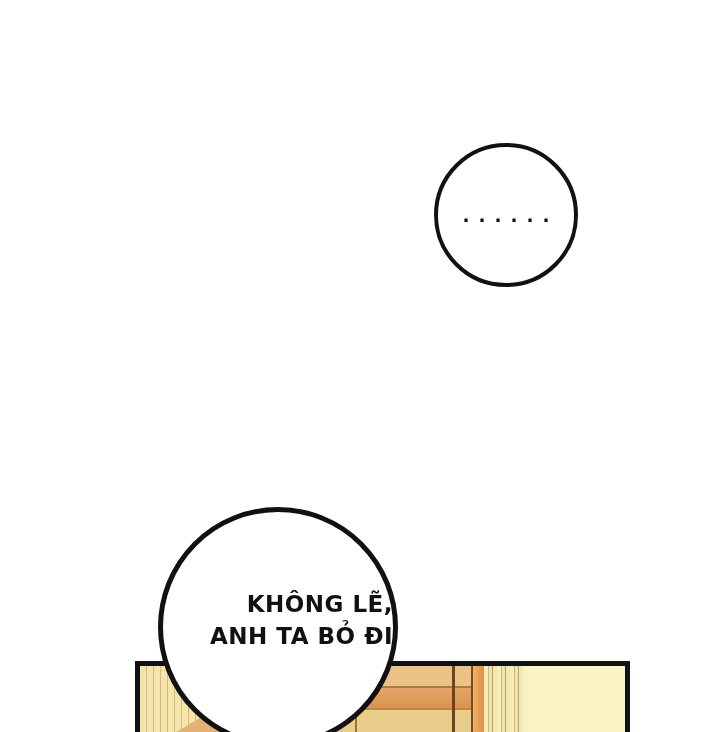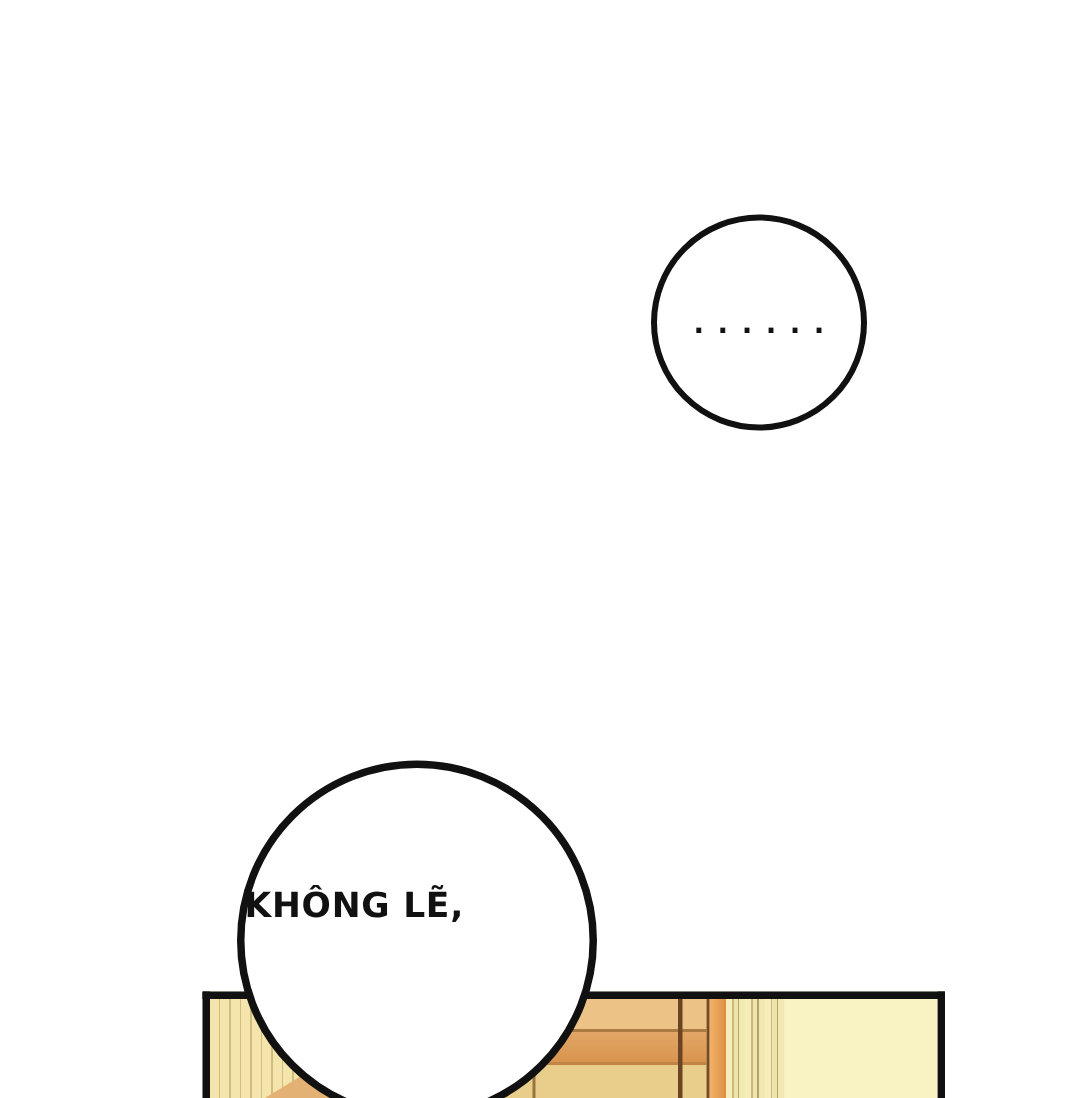--- a/index.html
+++ b/index.html
@@ -84,21 +84,21 @@
     color: #111;
   }
   .bubble-question {
     left: 158px; top: 507px;
     width: 240px; height: 240px;
     border: 5px solid #111;
   }
   .question-text {
     position: absolute;
     left: 0; right: 0; top: 76px;
-    text-align: left;
+    text-align: right;
     font-weight: 700;
     font-size: 23px;
     line-height: 32px;
     letter-spacing: 0.5px;
     color: #111;
   }
   .question-text span { display: block; }
 </style>
 </head>
 <body>
@@ -122,16 +122,17 @@
     <div class="curtain"></div>
   </div>
 
   <div class="bubble bubble-ellipsis">
     <div class="ellipsis-text">......</div>
   </div>
 
   <div class="bubble bubble-question">
     <div class="question-text">
       <span>KHÔNG LẼ,</span>
+      <span>ANH TA BỎ ĐI</span>
     </div>
   </div>
 
 </div>
 
 </body></html>

